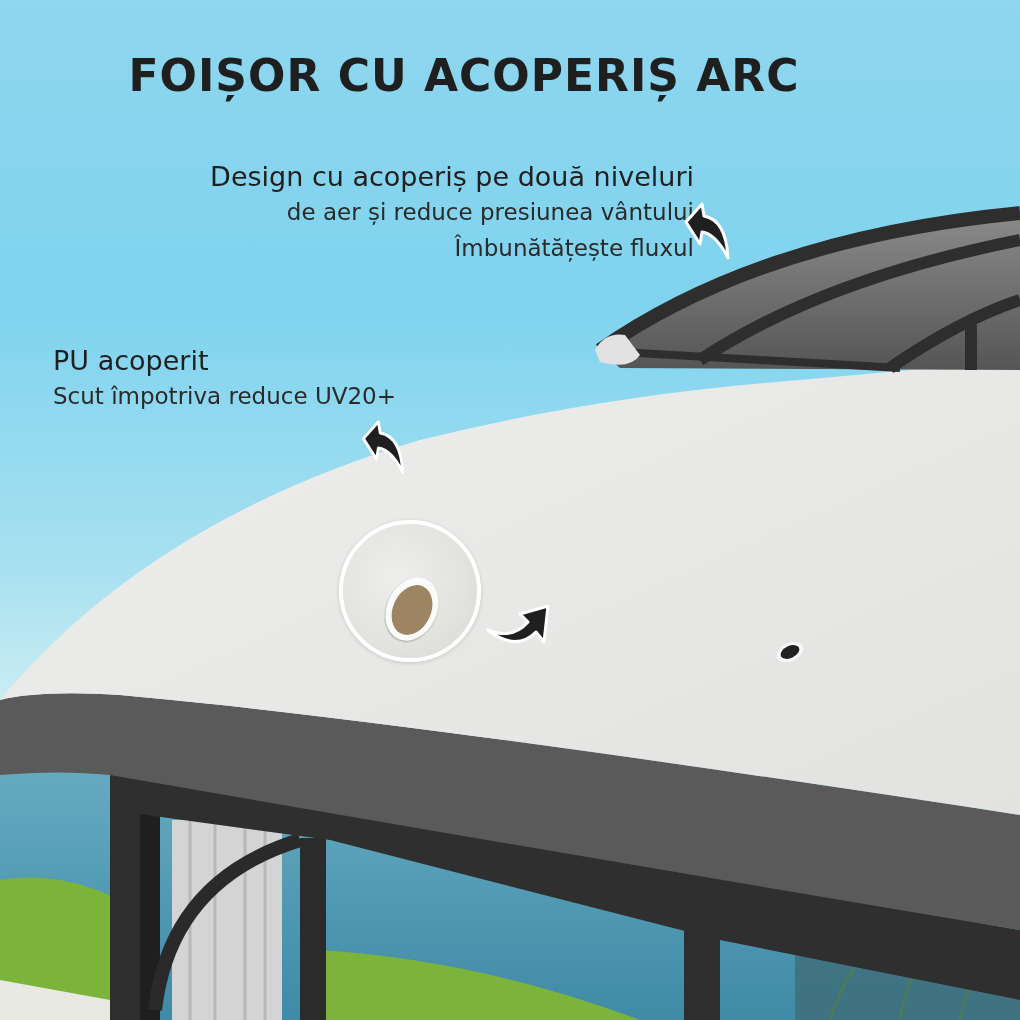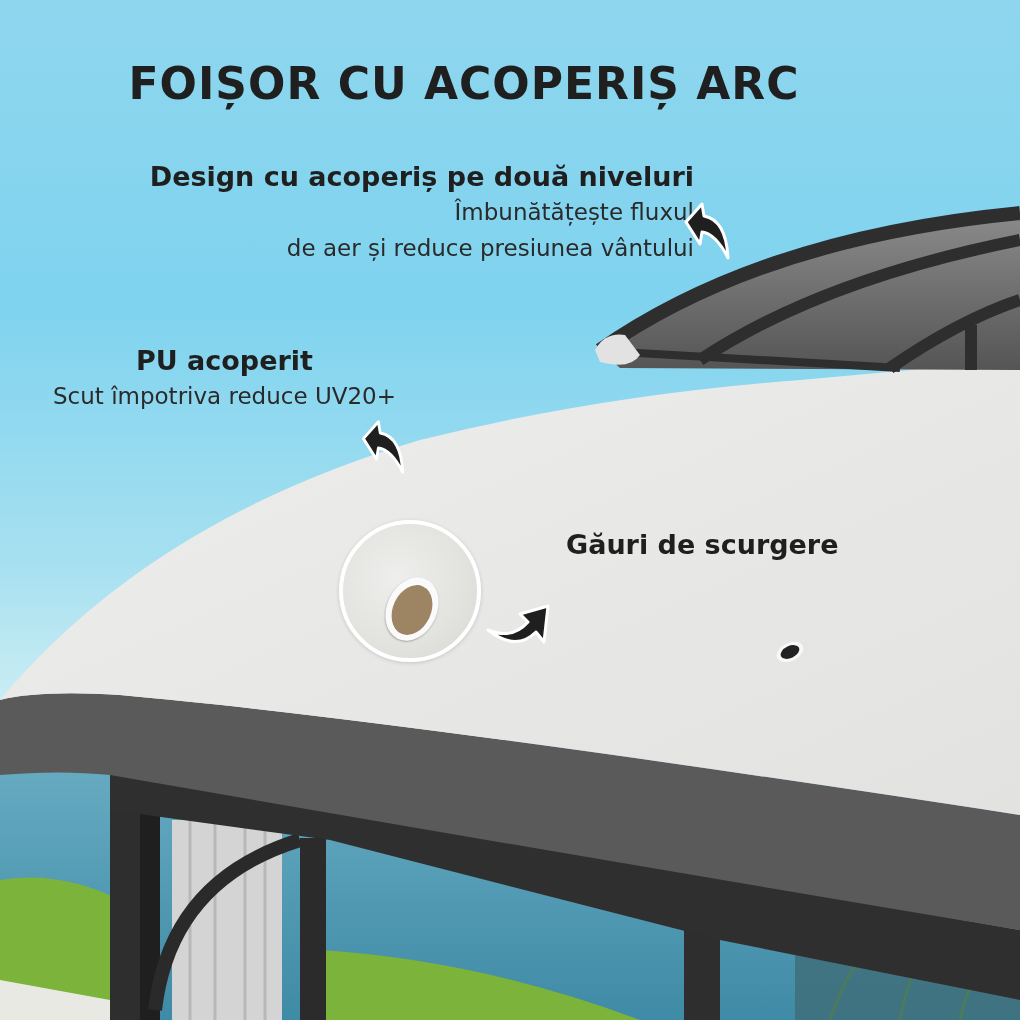--- a/index.html
+++ b/index.html
@@ -8,28 +8,28 @@
       position: relative;
       font-family: "DejaVu Sans", "Liberation Sans", sans-serif;
       background: linear-gradient(180deg, #8fd6ee 0%, #7fd3ef 30%, #a6e0f0 55%, #cdeef4 70%, #bfe7f0 100%);
     }
     .scene { position: absolute; inset: 0; width: 1020px; height: 1020px; }
     .scene svg { position: absolute; inset: 0; }
 
     .title {
       position: absolute; left: 0; top: 50px; width: 928px; text-align: center;
       font-family: "DejaVu Sans", sans-serif; font-weight: 900; font-size: 44px;
-      letter-spacing: 1px; color: #1f1f1f; margin-top: 8px;
+      letter-spacing: 1px; color: #1f1f1f;
     }
     .feature { position: absolute; color: #222; }
-    .feature .head { font-weight: bold; font-size: 27px; line-height: 34px; color: #1f1f1f; }
+    .feature .head { font-weight: normal; font-size: 27px; line-height: 34px; color: #1f1f1f; }
     .feature .desc { font-size: 23px; line-height: 36px; color: #2a2a2a; }
 
     .f1 { right: 326px; top: 160px; text-align: right; }
-    .f2 { right: 624px; top: 344px; text-align: center; }
+    .f2 { right: 624px; top: 344px; text-align: left; }
     .f3 { left: 566px; top: 528px; text-align: left; }
 
     .arrow { position: absolute; }
     .detail-circle { position: absolute; left: 339px; top: 520px; width: 142px; height: 142px; border-radius: 50%;
       background: radial-gradient(circle at 40% 40%, #eeeeec 0%, #e2e2df 60%, #d6d6d3 100%);
       border: 4px solid #ffffff; box-shadow: 0 1px 4px rgba(0,0,0,0.15); }
     .detail-circle .ring { position: absolute; left: 44px; top: 52px; width: 50px; height: 66px; border-radius: 50%;
       background: #fafafa; transform: rotate(25deg); box-shadow: 0 1px 2px rgba(0,0,0,0.3); }
     .detail-circle .hole { position: absolute; left: 50px; top: 60px; width: 38px; height: 52px; border-radius: 50%;
       background: #9d8564; transform: rotate(25deg); }
@@ -91,31 +91,30 @@
     <path d="M620 352 L900 368" stroke="#2e2e2e" stroke-width="8"></path>
     <rect x="965" y="325" width="12" height="45" fill="#2e2e2e"></rect>
     <path d="M595 350 Q605 332 625 335 L640 355 Q630 370 600 362 Z" fill="#e2e2e2"></path>
   </svg>
 </div>
 
 <div class="title">FOIȘOR CU ACOPERIȘ ARC</div>
 
 <div class="feature f1">
   <div class="head">Design cu acoperiș pe două niveluri</div>
+  <div class="desc">de aer și reduce presiunea vântului</div>
   <div class="desc">Îmbunătățește fluxul</div>
-  <div class="desc">de aer și reduce presiunea vântului</div>
 </div>
 
 <div class="feature f2">
   <div class="head">PU acoperit</div>
   <div class="desc">Scut împotriva reduce UV20+</div>
 </div>
 
 <div class="feature f3">
-  <div class="head">Găuri de scurgere</div>
 </div>
 
 <svg class="arrow" style="left:680px;top:200px" width="56" height="64" viewBox="0 0 56 64">
   <path d="M6 22 L22 4 L24 16 Q46 20 48 58 Q36 34 22 32 L20 44 Z" fill="#1f1f1f" stroke="#fff" stroke-width="3" stroke-linejoin="round"></path>
 </svg>
 <svg class="arrow" style="left:356px;top:418px" width="56" height="60" viewBox="0 0 56 64">
   <path d="M6 22 L22 4 L24 16 Q46 20 48 58 Q36 34 22 32 L20 44 Z" fill="#1f1f1f" stroke="#fff" stroke-width="3" stroke-linejoin="round"></path>
 </svg>
 <svg class="arrow" style="left:484px;top:600px" width="70" height="50" viewBox="0 0 70 50">
   <path d="M4 30 Q28 40 44 22 L36 14 L64 6 L60 42 L52 32 Q32 52 4 30 Z" fill="#1f1f1f" stroke="#fff" stroke-width="3" stroke-linejoin="round"></path>

